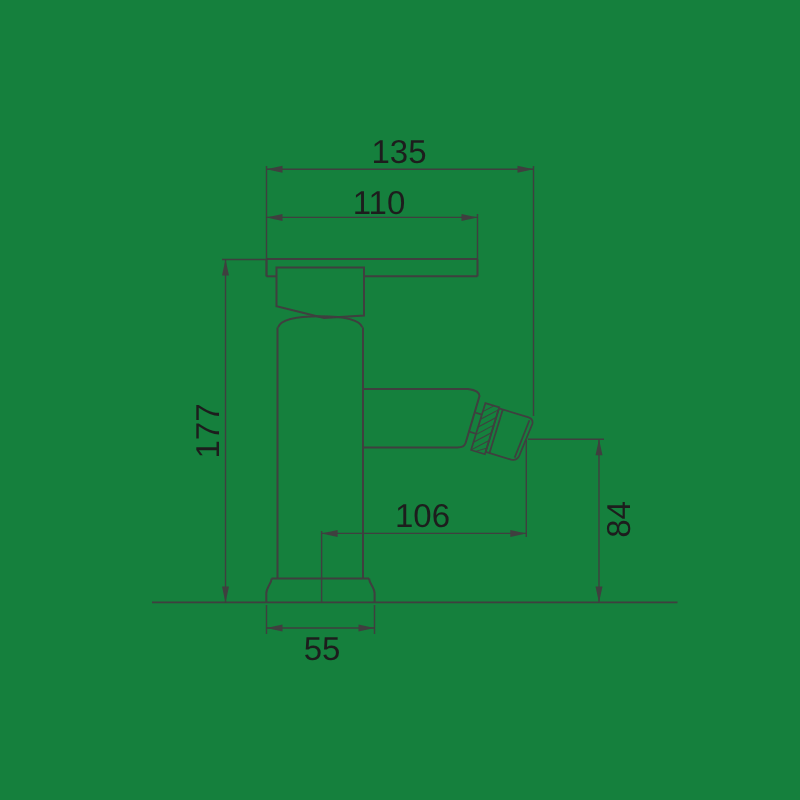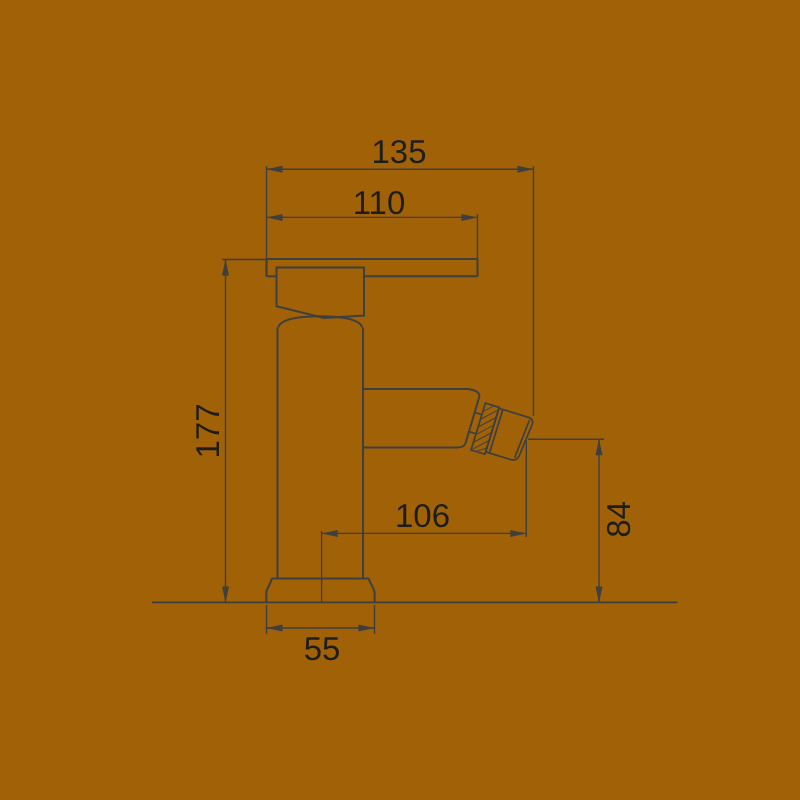--- a/index.html
+++ b/index.html
@@ -1,16 +1,16 @@
 <!DOCTYPE html>
 <html><head>
 <meta charset="utf-8">
 <style>
   html,body{margin:0;padding:0;background:#ffffff;}
-  .wrap{width:800px;height:800px;position:relative;background:#a16207;}
+  .wrap{width:800px;height:800px;position:relative;background:#15803d;}
   text{font-family:"Liberation Sans",sans-serif;fill:#1d1d1d;-webkit-font-smoothing:antialiased;text-rendering:geometricPrecision;}
 </style>
 </head>
 <body>
 <div class="wrap">
 <svg width="800" height="800" viewBox="0 0 800 800" fill="none" stroke-linecap="butt">
   <g stroke="#3f3f3f">
 
     <line x1="152" y1="602.4" x2="677.5" y2="602.4" stroke-width="1.6"></line>
 

